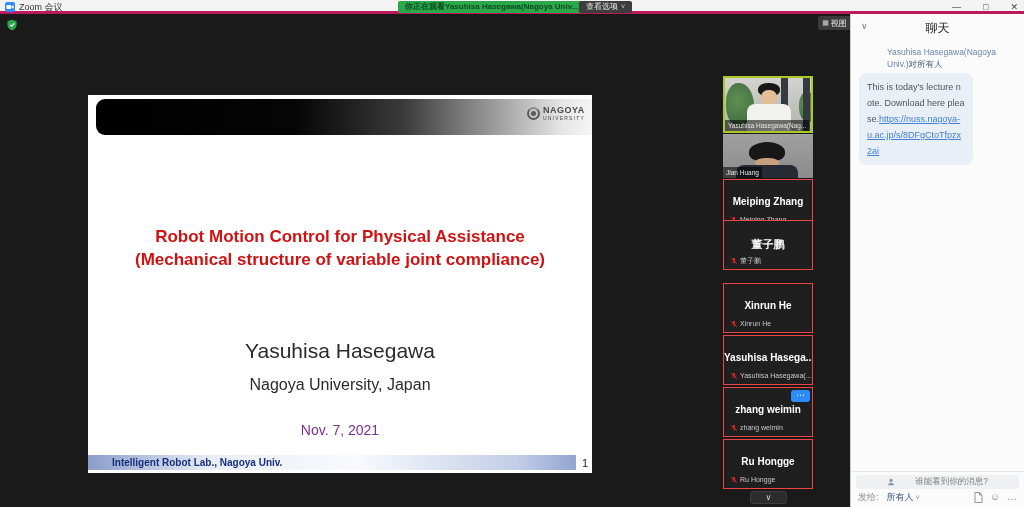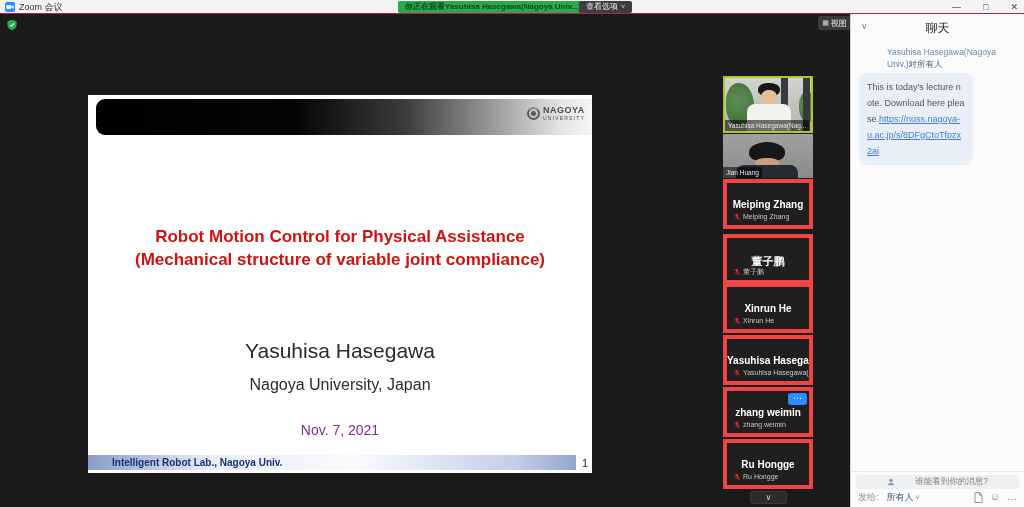--- a/index.html
+++ b/index.html
@@ -2,21 +2,21 @@
 <html><head>
 <meta charset="utf-8">
 <style>
   * { margin:0; padding:0; box-sizing:border-box; }
   html,body { width:1024px; height:507px; overflow:hidden; background:#000; }
   body { font-family:"Liberation Sans","DejaVu Sans",sans-serif; }
   #app { position:relative; width:1024px; height:507px; background:#1b1b1b; }
   [data-interactable="true"] { cursor:pointer; }
 
   
-  .titlebar { position:absolute; left:0; top:0; width:1024px; height:14px; background:#f3f3f3; border-bottom:1px solid #be185d; }
+  .titlebar { position:absolute; left:0; top:0; width:1024px; height:14px; background:#f3f3f3; border-bottom:3px solid #be185d; }
   .app-icon { position:absolute; left:5px; top:2px; width:10px; height:10px; background:#2d8cff; border-radius:2px; display:flex; align-items:center; justify-content:center; }
   .app-title { position:absolute; left:19px; top:1px; font-size:9px; color:#333; line-height:12px; }
   .share-pill { position:absolute; left:398px; top:1px; height:12px; padding:0 7px; background:#2aa84a; border-radius:2px; color:#0c4a20; font-size:8px; line-height:12px; font-weight:bold; white-space:nowrap; }
   .viewopt-btn { position:absolute; left:579px; top:1px; height:12px; padding:0 7px; background:#3d3d3d; border-radius:2px; color:#f0f0f0; font-size:8px; line-height:12px; white-space:nowrap; }
   .viewopt-btn .chev { margin-left:3px; font-size:7px; color:#ccc; }
   .win-controls { position:absolute; right:6px; top:0; height:14px; display:flex; gap:22px; align-items:center; }
   .win-controls span { font-size:9px; color:#444; line-height:14px; }
 
   
   .main { position:absolute; left:0; top:14px; width:850px; height:493px; background:#1a1a1a; }
@@ -40,21 +40,21 @@
   .slide-date { position:absolute; left:0; top:327px; width:100%; text-align:center; color:#7b2d8e; font-size:14px; }
   .slide-footer { position:absolute; left:0; right:16px; bottom:3px; height:15px;
     background:linear-gradient(90deg,#8a9cc9 0%,#e9edf6 25%,#f8fafd 55%,#c2cde7 88%,#93a5d0 100%);
     color:#17307e; font-weight:bold; font-size:10px; line-height:15px; padding-left:24px; }
   .slide-page { position:absolute; right:4px; bottom:4px; color:#222; font-size:11px; }
 
   
   .tile { position:absolute; left:723px; width:90px; background:#1f1f1f; overflow:hidden; }
   .tile.video1 { top:62px; height:57px; border:2px solid #aec927; background:linear-gradient(180deg,#d3d3cf,#b2b2ae); }
   .tile.video2 { top:120px; height:44px; background:linear-gradient(180deg,#a0a0a0,#8b8b8b); }
-  .tile.audio { height:50px; border:4px solid #ef4444;text-decoration:underline; }
+  .tile.audio { height:50px; border:1px solid #ef4444;text-decoration:underline; }
   .frame-bar { position:absolute; top:0; bottom:0; width:7px; background:#343a3d; }
   .plant { position:absolute; border-radius:45% 55% 50% 50%; background:radial-gradient(circle at 40% 40%,#5d8f52,#3c6638); }
   .hair { position:absolute; background:#171717; border-radius:46% 46% 40% 40%; }
   .face { position:absolute; background:#e3bd95; border-radius:45%; }
   .shirt { position:absolute; background:#f2f2ee; border-radius:8px 8px 0 0; }
   .shirt.dark { background:#262a33; }
   .tile-label { position:absolute; left:0; bottom:0; max-width:100%; background:rgba(0,0,0,.55); color:#e8e8e8; font-size:6.5px; line-height:9px; padding:1px 3px; display:flex; align-items:center; gap:2px; white-space:nowrap; overflow:hidden; }
   .tile.audio .tile-label { background:transparent; color:#c9c9c9; font-size:7px; bottom:3px; left:3px; }
   .tile-center { position:absolute; left:0; top:16px; width:100%; text-align:center; color:#fff; font-weight:bold; font-size:10px; white-space:nowrap; overflow:hidden; }
   .mic { width:8px; height:8px; flex:0 0 auto; }
@@ -162,21 +162,21 @@
         <svg class="mic" data-interactable="false" viewBox="0 0 12 12">
             <rect x="4.5" y="1" width="3" height="5.5" rx="1.5" fill="#e02828"></rect>
             <path d="M3 5.5a3 3 0 0 0 6 0" stroke="#e02828" stroke-width=".9" fill="none"></path>
             <line x1="6" y1="8.5" x2="6" y2="10" stroke="#e02828" stroke-width=".9"></line>
             <line x1="1.5" y1="1.5" x2="10.5" y2="10.5" stroke="#e02828" stroke-width="1.2"></line>
           </svg>
         <span>Meiping Zhang</span>
       </div>
     </div>
 
-    <div class="tile audio" style="top:220px;" data-interactable="true">
+    <div class="tile audio" style="top:206px;" data-interactable="true">
       <div class="tile-center" style="font-size:11px;" data-interactable="false">董子鹏</div>
       <div class="tile-label" data-interactable="false">
         <svg class="mic" data-interactable="false" viewBox="0 0 12 12">
             <rect x="4.5" y="1" width="3" height="5.5" rx="1.5" fill="#e02828"></rect>
             <path d="M3 5.5a3 3 0 0 0 6 0" stroke="#e02828" stroke-width=".9" fill="none"></path>
             <line x1="6" y1="8.5" x2="6" y2="10" stroke="#e02828" stroke-width=".9"></line>
             <line x1="1.5" y1="1.5" x2="10.5" y2="10.5" stroke="#e02828" stroke-width="1.2"></line>
           </svg>
         <span>董子鹏</span>
       </div>

